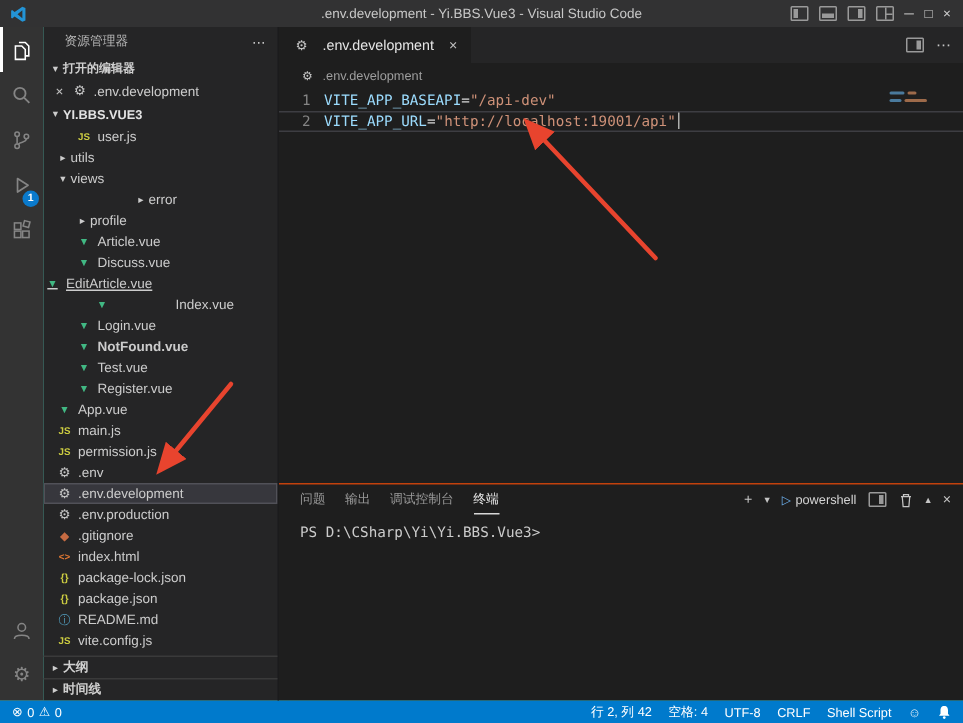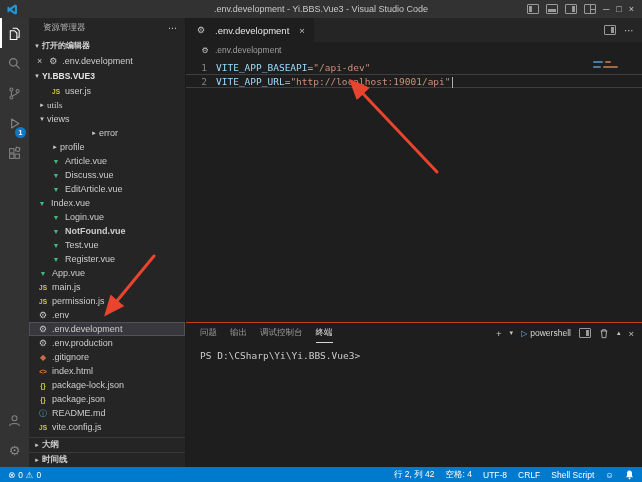--- a/index.html
+++ b/index.html
@@ -183,21 +183,21 @@
       </div>
       <div class="section-header proj">
         <span class="chev">▾</span>
         <span>YI.BBS.VUE3</span>
       </div>
       <div id="tree">
           <div class="tree-row" style="padding-left: 21px;">
             <span class="ficon" style="color: rgb(203, 203, 65); font-size: 6.5px; font-weight: bold;">JS</span>
             <span class="fname">user.js</span>
           </div>
-          <div class="tree-row" style="padding-left: 8px; font-family: Liberation Serif, serif;">
+          <div class="tree-row" style="padding-left: 8px;">
             <span class="chev">▸</span>
             <span class="fname">utils</span>
           </div>
           <div class="tree-row" style="padding-left: 8px;">
             <span class="chev">▾</span>
             <span class="fname">views</span>
           </div>
           <div class="tree-row" style="padding-left: 21px; margin-left: 39px;">
             <span class="chev">▸</span>
             <span class="fname">error</span>
@@ -207,25 +207,25 @@
             <span class="fname">profile</span>
           </div>
           <div class="tree-row" style="padding-left: 21px;">
             <span class="ficon" style="color: rgb(65, 184, 131); font-size: 7px;">▼</span>
             <span class="fname">Article.vue</span>
           </div>
           <div class="tree-row" style="padding-left: 21px;">
             <span class="ficon" style="color: rgb(65, 184, 131); font-size: 7px;">▼</span>
             <span class="fname">Discuss.vue</span>
           </div>
-          <div class="tree-row" style="padding-left: 21px;">
+          <div class="tree-row" style=" text-decoration: underline;">
             <span class="ficon" style="color: rgb(65, 184, 131); font-size: 7px;">▼</span>
             <span class="fname">EditArticle.vue</span>
           </div>
-          <div class="tree-row" style="padding-left: 7px;">
+          <div class="tree-row" style="padding-left: 33px; gap: 40px;">
             <span class="ficon" style="color: rgb(65, 184, 131); font-size: 7px;">▼</span>
             <span class="fname">Index.vue</span>
           </div>
           <div class="tree-row" style="padding-left: 21px;">
             <span class="ficon" style="color: rgb(65, 184, 131); font-size: 7px;">▼</span>
             <span class="fname">Login.vue</span>
           </div>
           <div class="tree-row" style="padding-left: 21px; font-weight: bold;">
             <span class="ficon" style="color: rgb(65, 184, 131); font-size: 7px;">▼</span>
             <span class="fname">NotFound.vue</span>

